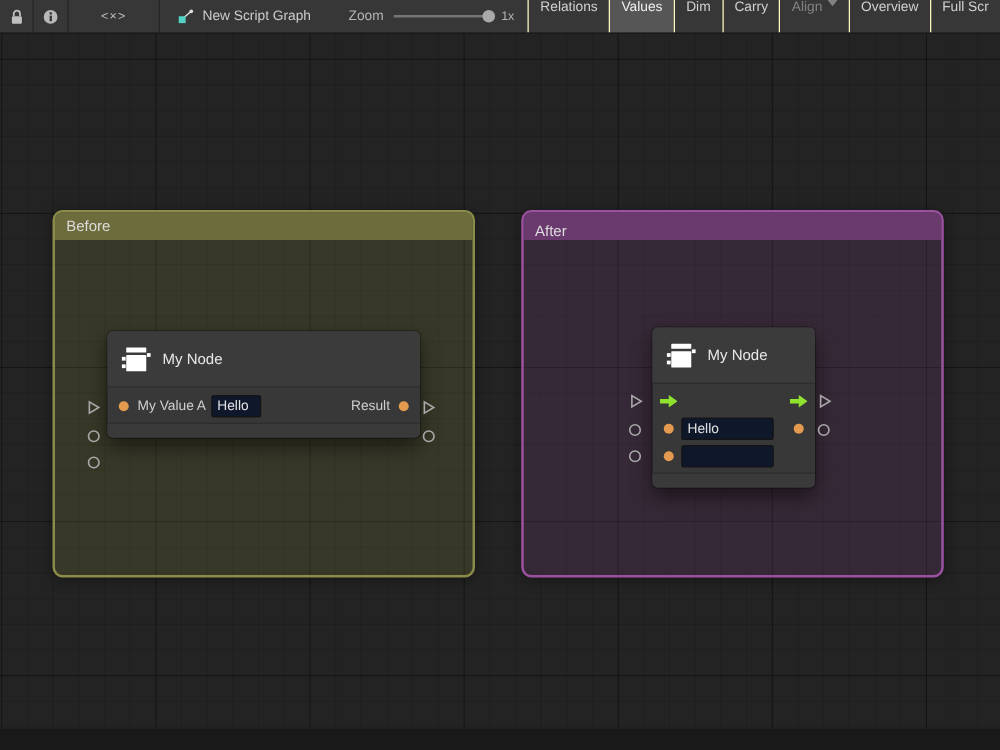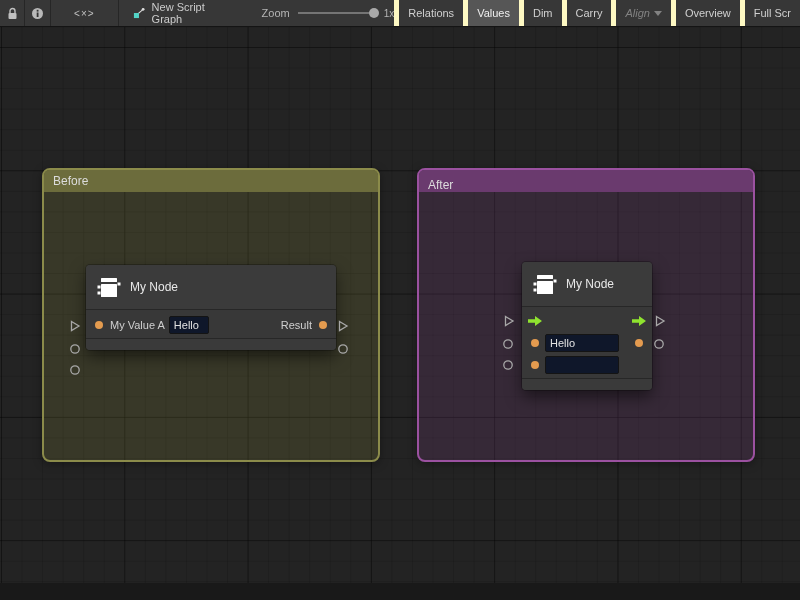--- a/index.html
+++ b/index.html
@@ -28,24 +28,24 @@
     font-size:10px; color:#c0c0c0; letter-spacing:1px; }
   .tb-newgraph { display:flex; align-items:center; gap:6px; padding:0 12px;
     margin-left:2px; color:#cccccc; }
   .zoom-cluster { display:flex; align-items:center; gap:8px; margin-left:18px;
     color:#b5b5b5; }
   .zoom-track { position:relative; width:78px; height:2px; background:#757575; }
   .zoom-handle { position:absolute; right:-3px; top:-4px; width:10px; height:10px;
     border-radius:50%; background:#a9a9a9; }
   .zoom-val { font-size:10px; color:#b5b5b5;text-align:right; }
   .tb-buttons { margin-left:auto; display:flex; align-items:stretch; }
-  .tb-btn { display:flex; align-items:center; gap:4px; padding:0 9px;
-    border-left:5px solid #fef9c3; white-space:nowrap; color:#d0d0d0; }
+  .tb-btn { display:flex; align-items:flex-start; gap:4px; padding:0 9px;
+    border-left:1px solid #fef9c3; white-space:nowrap; color:#d0d0d0; }
   .tb-btn.active { background:var(--button-active-bg,#565656); color:#efefef; }
-  .tb-btn.disabled { color:#828282;font-style:italic; }
+  .tb-btn.disabled { color:#828282; }
   .dd-arrow { width:8px; height:5px; }
 
   
   .canvas { position:relative; width:800px; height:556px;
     background-color:var(--canvas-bg,#232323);
     background-image:
       linear-gradient(to right, rgba(0,0,0,0.35) 1px, transparent 1px),
       linear-gradient(to bottom, rgba(0,0,0,0.35) 1px, transparent 1px),
       linear-gradient(to right, rgba(0,0,0,0.13) 1px, transparent 1px),
       linear-gradient(to bottom, rgba(0,0,0,0.13) 1px, transparent 1px);

